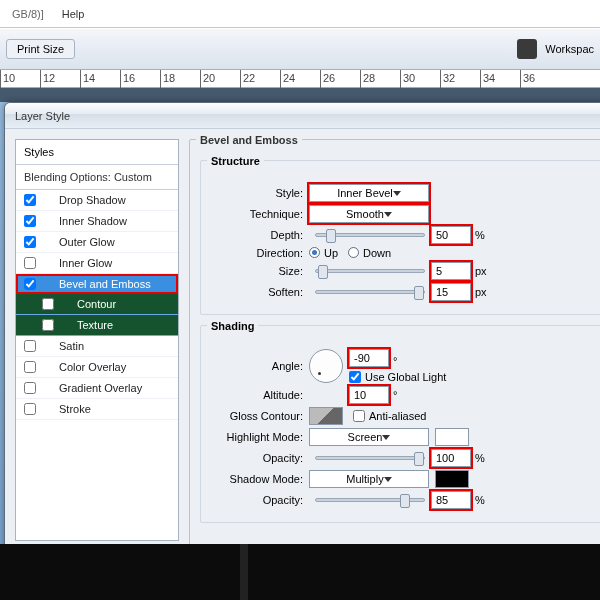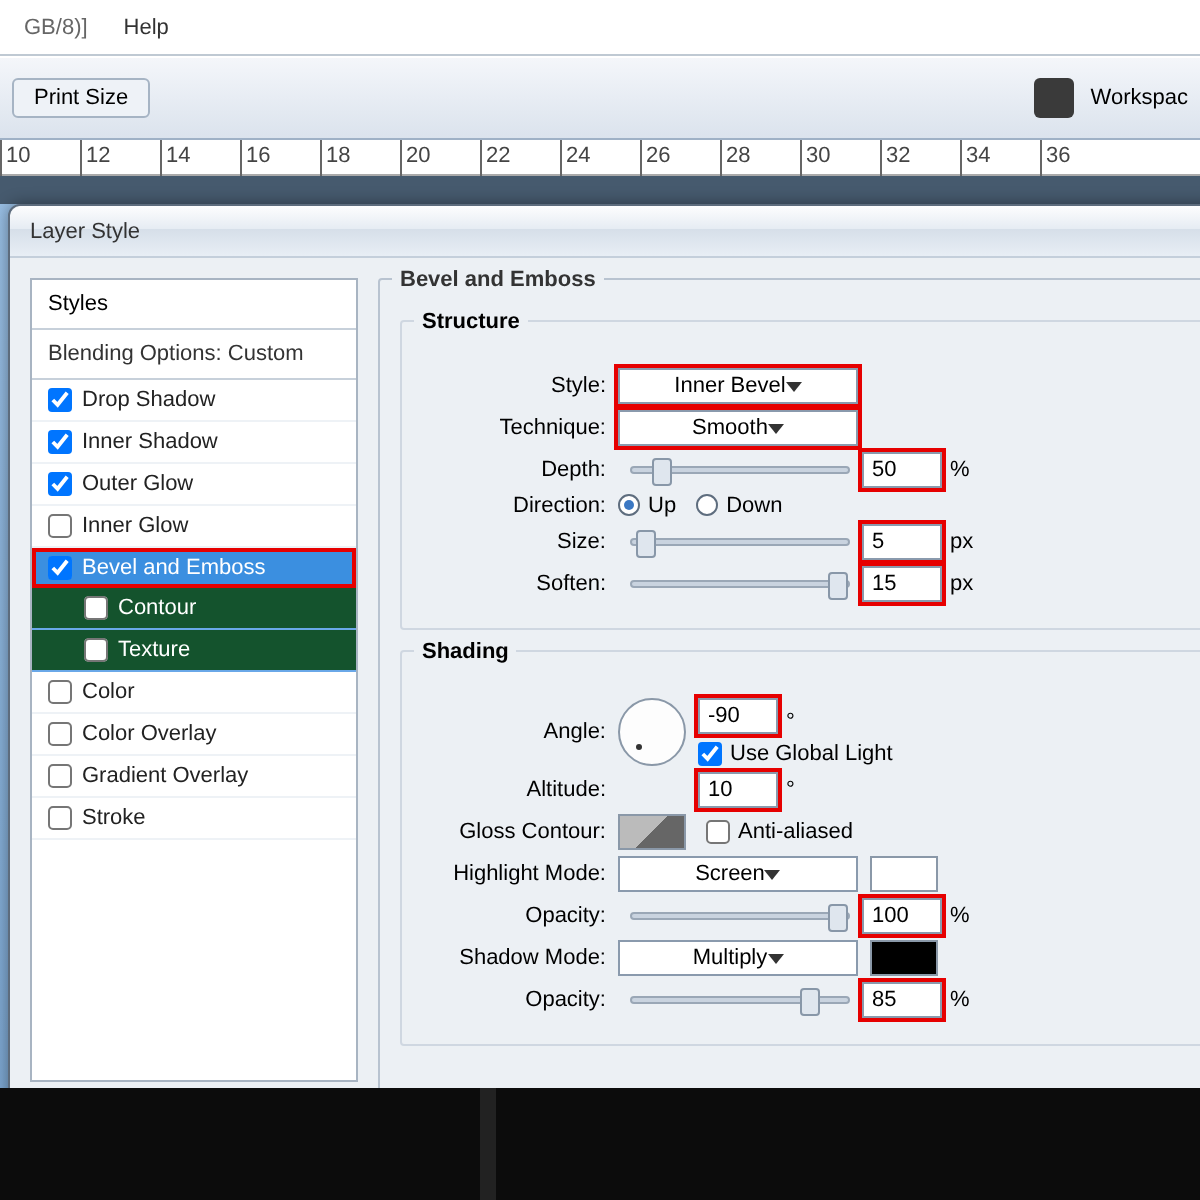--- a/index.html
+++ b/index.html
@@ -17,21 +17,21 @@
   .doc-gap { position:absolute; top:88px; left:0; right:0; height:14px; background:#465a6e; }
 
   .dialog { position:absolute; left:4px; top:102px; width:770px; background:#ecf0f4; border:1px solid #5d6c7d; border-radius:6px 6px 0 0; box-shadow:0 0 8px rgba(0,0,0,.4); }
   .titlebar { height:26px; background:linear-gradient(#fdfdfe,#e6ecf3 45%,#d6dfe9 46%,#e8eef5); border-bottom:1px solid #c4cfdb; border-radius:6px 6px 0 0; display:flex; align-items:center; padding:0 4px 0 10px; }
   .titlebar .title { color:#333; flex:1; }
   .body { display:flex; padding:10px; gap:10px; height:422px; }
 
   .styles-panel { width:164px; border:1px solid #a8b4c2; background:#fff; display:flex; flex-direction:column; }
   .styles-panel .head { padding:6px 8px; border-bottom:1px solid #c7d0da; }
   .styles-panel .subhead { padding:6px 8px; border-bottom:1px solid #c7d0da; color:#333; }
-  .style-item { display:flex; align-items:flex-end; gap:5px; padding:4px 8px; border-bottom:1px solid #eef2f6; color:#222; }
+  .style-item { display:flex; align-items:flex-end; gap:23px; padding:4px 8px; border-bottom:1px solid #eef2f6; color:#222; }
   .style-item input[type=checkbox] { width:12px; height:12px; }
   .style-item.indent { padding-left:26px; background:#14532d; color:#fff; border-bottom:1px solid #6aa8e8; }
   .style-item.selected { background:#3b8fe0; color:#fff; }
   .style-item.hl { border:2px solid #e60000; padding:2px 6px; }
 
   .center { flex:1; }
   .group { border:1px solid #b8c3d0; border-radius:2px; background:#ecf0f4; padding:8px 10px 12px 10px; margin-bottom:8px; }
   .group .gtitle { position:relative; top:-14px; left:-4px; display:inline-block; background:#ecf0f4; padding:0 4px; font-weight:bold; color:#333; }
   .section { border:1px solid #cfd7e1; border-radius:2px; padding:8px 10px 10px 10px; margin-bottom:10px; }
   .section .stitle { position:relative; top:-14px; left:-4px; display:inline-block; background:#ecf0f4; padding:0 4px; font-weight:bold; font-size:11px; }
@@ -153,21 +153,21 @@
       <div class="style-item indent">
           <input type="checkbox" class="chk" style="">
           <span>Contour</span>
         </div>
       <div class="style-item indent">
           <input type="checkbox" class="chk" style="">
           <span>Texture</span>
         </div>
       <div class="style-item">
           <input type="checkbox" class="chk" style="">
-          <span>Color</span>
+          <span>Satin</span>
         </div>
       <div class="style-item">
           <input type="checkbox" class="chk" style="">
           <span>Color Overlay</span>
         </div>
       <div class="style-item">
           <input type="checkbox" class="chk" style="">
           <span>Gradient Overlay</span>
         </div>
       <div class="style-item">

